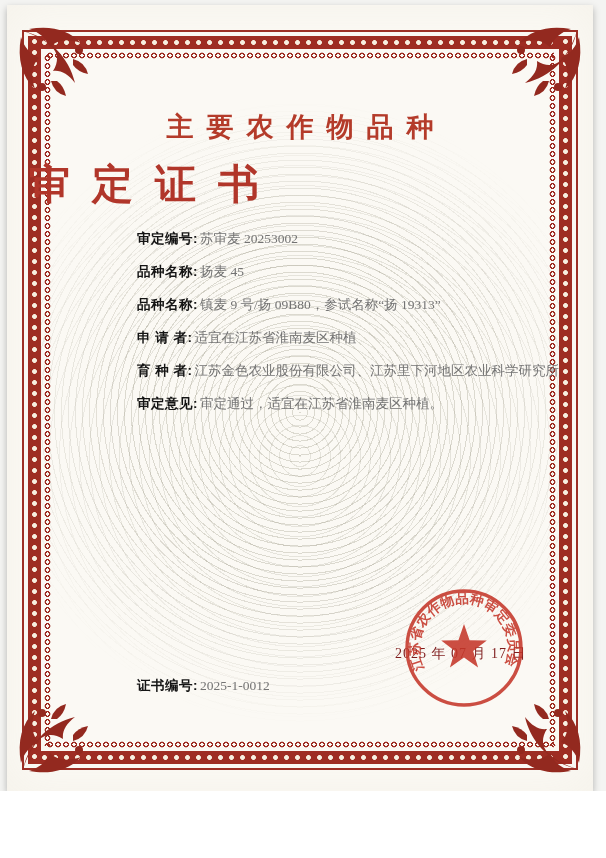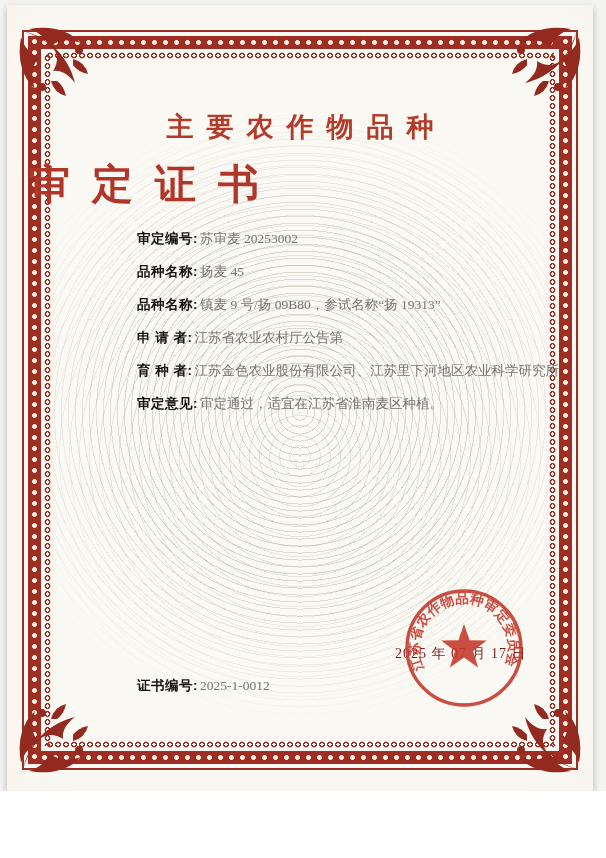--- a/index.html
+++ b/index.html
@@ -146,21 +146,21 @@
     <div class="row r1">
       <span class="lbl">品种名称:</span>
       <span class="val">扬麦 45</span>
     </div>
     <div class="row r2">
       <span class="lbl">品种名称:</span>
       <span class="val">镇麦 9 号/扬 09B80，参试名称“扬 19313”</span>
     </div>
     <div class="row r3">
       <span class="lbl">申 请 者:</span>
-      <span class="val">江苏省农业农村厅公告第</span>
+      <span class="val">适宜在江苏省淮南麦区种植</span>
     </div>
     <div class="row r5">
       <span class="lbl">审定意见:</span>
       <span class="val">审定通过，适宜在江苏省淮南麦区种植。</span>
     </div>
     <div class="row r4">
       <span class="lbl">育 种 者:</span>
       <span class="val">江苏金色农业股份有限公司、江苏里下河地区农业科学研究所</span>
     </div>
 

